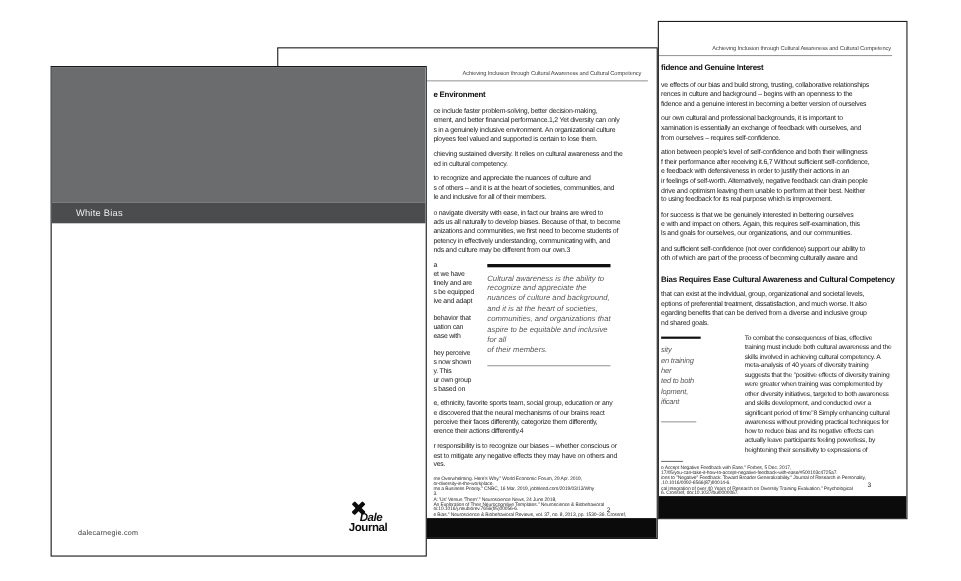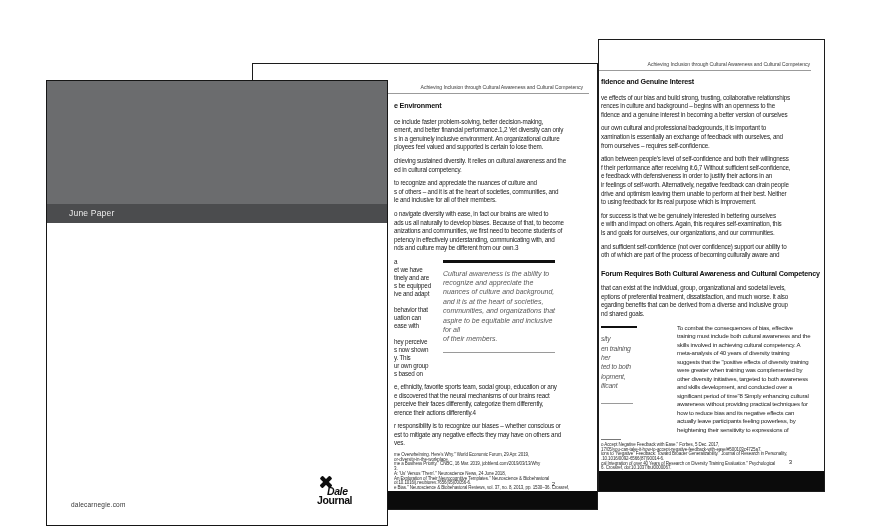--- a/index.html
+++ b/index.html
@@ -1,18 +1,18 @@
 <!DOCTYPE html>
 <html><head>
 <meta charset="utf-8">
 <style>
   html,body{margin:0;padding:0;}
   body{width:874px;height:528px;background:#ffffff;font-family:"Liberation Sans",sans-serif;position:relative;overflow:hidden;}
   #canvas{position:absolute;inset:0;}
-  .page{position:absolute;background:#fff;border:1px solid #1c1c1c;box-sizing:border-box;overflow:hidden;margin-top:20px;}
+  .page{position:absolute;background:#fff;border:1px solid #1c1c1c;box-sizing:border-box;overflow:hidden;}
   
   #cover{left:46px;top:60px;width:342px;height:446px;z-index:3;border-color:#161616;}
   .cover-band{position:absolute;left:0;right:0;}
   #band-top{top:0;height:123px;}
   #band-label{top:123px;height:19px;color:#ededed;font-size:8.5px;line-height:19px;padding-left:22px;letter-spacing:.2px;}
   #band-title{top:142px;height:74px;color:#ffffff;font-weight:bold;font-size:13.5px;line-height:19px;padding:8px 18px 0 22px;letter-spacing:-0.5px;white-space:pre-line;}
   #cover-url{position:absolute;left:24px;bottom:17px;font-size:6.5px;color:#333;letter-spacing:.2px;}
   #logo{position:absolute;right:14px;bottom:13px;width:56px;height:36px;color:#0d0d0d;}
   #logo-x{position:absolute;left:3px;top:0;width:12px;height:12px;}
   #logo-x .xb{position:absolute;left:-1px;top:4px;width:14px;height:4.2px;background:#0d0d0d;border-radius:1px;}
@@ -89,21 +89,21 @@
         </div>
       <div class="para">
           <div class="ln">for success is that we be genuinely interested in bettering ourselves</div>
           <div class="ln">e with and impact on others. Again, this requires self-examination, this</div>
           <div class="ln">ls and goals for ourselves, our organizations, and our communities.</div>
         </div>
       <div class="para">
           <div class="ln">and sufficient self-confidence (not over confidence) support our ability to</div>
           <div class="ln">oth of which are part of the process of becoming culturally aware and</div>
         </div>
-      <div class="bh bh2">Forum Requires Both Cultural Awareness and Cultural Competency</div>
+      <div class="bh bh2">Bias Requires Ease Cultural Awareness and Cultural Competency</div>
       <div class="para">
           <div class="ln">that can exist at the individual, group, organizational and societal levels,</div>
           <div class="ln">eptions of preferential treatment, dissatisfaction, and much worse. It also</div>
           <div class="ln">egarding benefits that can be derived from a diverse and inclusive group</div>
           <div class="ln">nd shared goals.</div>
         </div>
       <div class="twocol">
         <div id="p3-quotecol">
           <div class="qrule-top"></div>
           <div>
@@ -227,21 +227,21 @@
           <div class="ln">oi:10.1016/j.neubiorev.7656(95)00056-6.</div>
           <div class="ln">e Bias." Neuroscience &amp; Biobehavioral Reviews, vol. 37, no. 8, 2013, pp. 1530–36. Crossref,</div>
         </div>
     </div>
     <div class="pagenum" id="p2-num">2</div>
     <div class="footbar" id="p2-bar"></div>
   </div>
 
   <div class="page" id="cover">
     <div class="cover-band" id="band-top" style="background: rgb(107, 108, 110);"></div>
-    <div class="cover-band" id="band-label" style="background: rgb(75, 76, 78);">June Paper</div>
+    <div class="cover-band" id="band-label" style="background: rgb(75, 76, 78);">White Bias</div>
     <div id="cover-url">dalecarnegie.com</div>
     <div id="logo">
       <div id="logo-x">
         <div class="xb xb1"></div>
           <div class="xb xb2"></div>
       </div>
       <div class="logo-word" id="logo-dale">Dale</div>
       <div class="logo-word" id="logo-carnegie">Journal</div>
     </div>
   </div>

